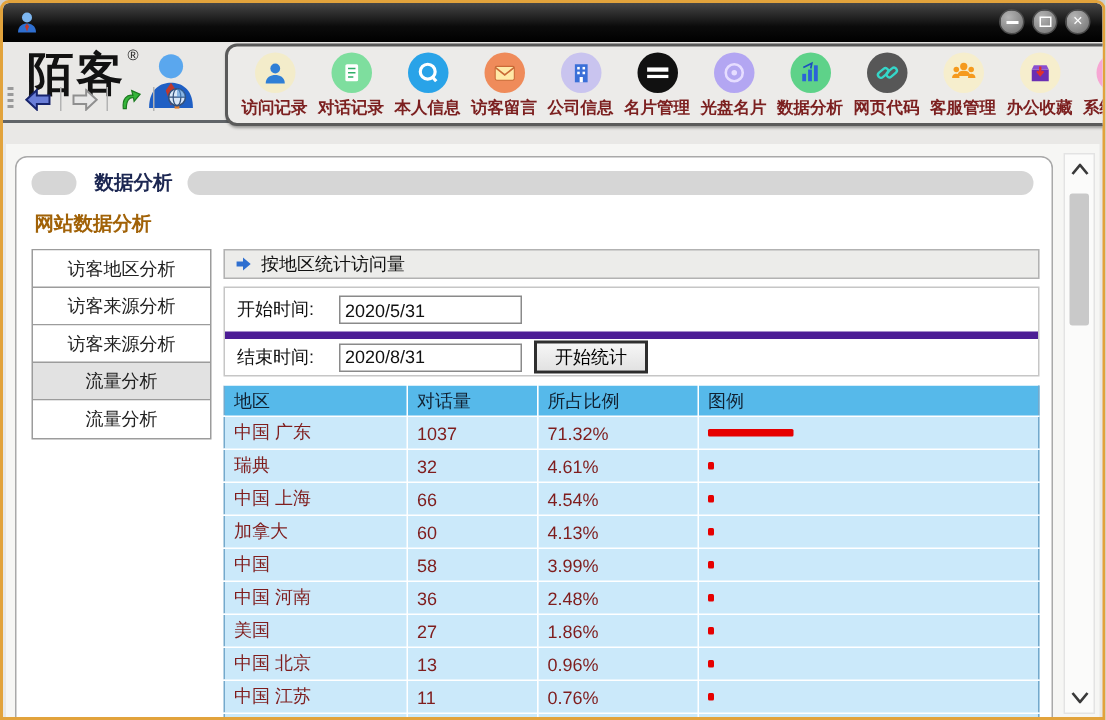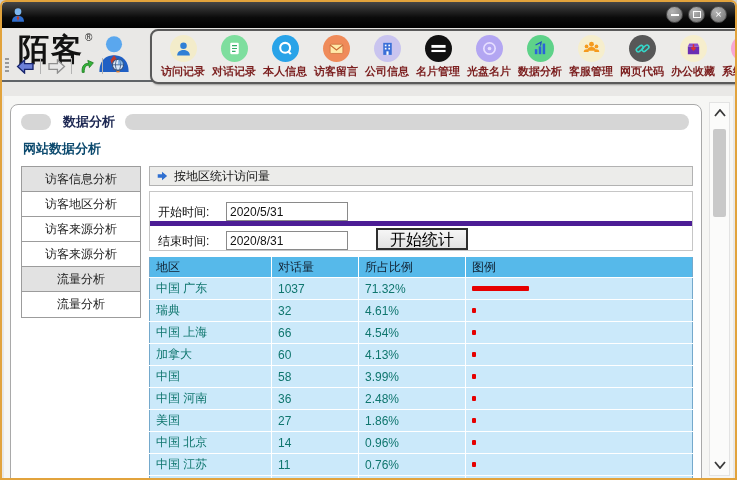--- a/index.html
+++ b/index.html
@@ -38,47 +38,47 @@
   .nav-btn { width:24px; height:22px; display:flex; align-items:center; justify-content:center; cursor:pointer; }
   .nav-sep { width:1px; height:16px; background:#b3b3b3; margin:0 3px; }
   
   .content { position:absolute; left:2px; right:2px; top:94px; bottom:0; background:#f6f6f4; }
   .panel { position:absolute; left:6px; top:8px; width:692px; bottom:-40px; background:#fff;
            border:1px solid #a9a9a9; border-radius:8px 8px 0 0; padding:8px 8px 0 10px; overflow:hidden; }
   .tabrow { display:flex; align-items:center; height:18px; margin-bottom:9px; }
   .tab-pill { width:30px; height:16px; background:#d6d6d6; border-radius:8px; }
   .tab-label { font-size:13px; font-weight:bold; color:#1c2752; margin:0 10px 0 12px; white-space:nowrap; }
   .tab-bar { flex:1; height:16px; background:#d6d6d6; border-radius:8px; margin-right:4px; }
-  .section-title { font-size:13px; font-weight:bold; color:#0c4a6e; margin:4px 0 8px 2px; }
+  .section-title { font-size:13px; font-weight:bold; color:#a16207; margin:4px 0 8px 2px; }
   .cols { display:flex; gap:8px; }
   
   .side { width:120px; flex:none; }
   .side ul { list-style:none; border:1px solid #9c9c9c; }
   .side li { height:25px; line-height:24px; text-align:center; font-size:12px; color:#222;
              background:#fff; border-bottom:1px solid #9c9c9c; cursor:pointer; }
   .side li:last-child { border-bottom:none; }
   .side li.hdr { background:#e2e2e2; }
   
   .main { flex:1; min-width:0; }
   .phead { display:flex; align-items:center; gap:6px; height:20px; background:#ececea;
            border:1px solid #b2b2b2; padding:0 6px; font-size:12px; color:#111; }
   .phead svg { width:12px; height:12px; }
   .formbox { border:1px solid #c6c6c6; margin-top:5px; }
-  .frow { display:flex; align-items:flex-end; height:29px; padding-left:8px; }
+  .frow { display:flex; align-items:center; height:29px; padding-left:8px; }
   .frow + .frow { border-top:5px solid #4c1d95; }
   .flabel { font-size:12px; color:#111; width:68px; }
   .finput { width:122px; height:19px; border:1px solid #8a8a8a; font-size:12px; padding:0 3px;
             font-family:inherit; color:#111; }
-  .fbtn { margin-left:28px; height:22px; padding:0 12px; font-size:16px; font-family:inherit;
+  .fbtn { margin-left:8px; height:22px; padding:0 12px; font-size:12px; font-family:inherit;
           background:linear-gradient(#f6f6f6,#e2e2e2); border:2px solid #2e2e2e; cursor:pointer; }
   
   table.stats { border-collapse:collapse; width:100%; margin-top:5px; border:1px solid #74a9cc; }
   table.stats th { background:#56b9ea; font-weight:normal; font-size:12px; color:#102030; text-align:left;
                    height:21px; padding:0 6px; border:1.5px solid #fff; }
-  table.stats td { background:#cbe9fa; font-size:12px; color:#0f766e; height:22px; padding:0 6px;
+  table.stats td { background:#cbe9fa; font-size:12px; color:#7f1d1d; height:22px; padding:0 6px;
                    border:1.5px solid #fff; }
   table.stats th:first-child, table.stats td:first-child { border-left:none; }
   table.stats th:last-child,  table.stats td:last-child  { border-right:none; }
   .legend-bar { height:5px; border-radius:1px; }
   
   .vscroll { position:absolute; right:3px; top:6px; bottom:2px; width:21px; background:#fbfbfa;
              border:1px solid #e3e3e3; display:flex; flex-direction:column; align-items:center; }
   .sb-btn { width:19px; height:20px; display:flex; align-items:center; justify-content:center; cursor:pointer; }
   .sb-thumb { width:13px; height:88px; background:#c9c9c9; border-radius:2px; margin-top:6px; cursor:pointer; }
   .sb-spacer { flex:1; }
@@ -192,40 +192,40 @@
             <svg viewBox="0 0 24 24">
               <rect x="4" y="13" width="3.6" height="7" fill="#2b63d9"></rect>
               <rect x="9.5" y="9" width="3.6" height="11" fill="#2b63d9"></rect>
               <rect x="15" y="5" width="3.6" height="15" fill="#2b63d9"></rect>
               <path d="M5 7 L13 3 L12 8" fill="none" stroke="#1d4fc0" stroke-width="1.6"></path>
             </svg>
           </div>
           <span class="tb-label">数据分析</span>
         </div>
         <div class="tb-item">
+          <div class="tb-circle" style="background:#575757">
+            <svg viewBox="0 0 24 24">
+              <rect x="2.5" y="9.5" width="11" height="5.5" rx="2.7" transform="rotate(-40 8 12)" fill="none" stroke="#35d6c8" stroke-width="2.2"></rect>
+              <rect x="10.5" y="9" width="11" height="5.5" rx="2.7" transform="rotate(-40 16 11.5)" fill="none" stroke="#35d6c8" stroke-width="2.2"></rect>
+            </svg>
+          </div>
+          <span class="tb-label">网页代码</span>
+        </div>
+        <div class="tb-item">
           <div class="tb-circle" style="background:#f6eecd">
             <svg viewBox="0 0 24 24">
               <circle cx="12" cy="6" r="3.4" fill="#f59a1d"></circle>
               <path d="M6 15 C6 11 9 10 12 10 C15 10 18 11 18 15 Z" fill="#f59a1d"></path>
               <circle cx="5" cy="9" r="2.6" fill="#f59a1d"></circle>
               <path d="M1 17 C1 14 3 13 5 13 C7 13 8 14 8 17 Z" fill="#f59a1d"></path>
               <circle cx="19" cy="9" r="2.6" fill="#f59a1d"></circle>
               <path d="M16 17 C16 14 17 13 19 13 C21 13 23 14 23 17 Z" fill="#f59a1d"></path>
             </svg>
           </div>
           <span class="tb-label">客服管理</span>
-        </div>
-        <div class="tb-item">
-          <div class="tb-circle" style="background:#575757">
-            <svg viewBox="0 0 24 24">
-              <rect x="2.5" y="9.5" width="11" height="5.5" rx="2.7" transform="rotate(-40 8 12)" fill="none" stroke="#35d6c8" stroke-width="2.2"></rect>
-              <rect x="10.5" y="9" width="11" height="5.5" rx="2.7" transform="rotate(-40 16 11.5)" fill="none" stroke="#35d6c8" stroke-width="2.2"></rect>
-            </svg>
-          </div>
-          <span class="tb-label">网页代码</span>
         </div>
         <div class="tb-item">
           <div class="tb-circle" style="background:#f6eecd">
             <svg viewBox="0 0 24 24">
               <path d="M4 9 L20 9 L20 20 L4 20 Z" fill="#6b2fb3"></path>
               <path d="M4 9 L6 5 L18 5 L20 9 Z" fill="#8a4fd0"></path>
               <path d="M12 6 L12 13 M9 10.5 L12 14 L15 10.5" stroke="#e0312b" stroke-width="2.2" fill="none"></path>
             </svg>
           </div>
           <span class="tb-label">办公收藏</span>
@@ -281,21 +281,20 @@
         <span class="tab-label">数据分析</span>
         <div class="tab-bar"></div>
       </div>
 
       <div class="section-title">网站数据分析</div>
 
       <div class="cols">
 
         <div class="side">
           <ul id="sideList">
-              <li class="hdr">访客信息分析</li>
               <li class="">访客地区分析</li>
               <li class="">访客来源分析</li>
               <li class="">访客来源分析</li>
               <li class="hdr">流量分析</li>
               <li class="">流量分析</li>
             </ul>
         </div>
 
         <div class="main">
           <div class="phead">
@@ -378,21 +377,21 @@
                 <tr>
                   <td>美国</td>
                   <td>27</td>
                   <td>1.86%</td>
                   <td>
                     <div class="legend-bar" style="width:4px;background:#e60000"></div>
                   </td>
                 </tr>
                 <tr>
                   <td>中国 北京</td>
-                  <td>14</td>
+                  <td>13</td>
                   <td>0.96%</td>
                   <td>
                     <div class="legend-bar" style="width:4px;background:#e60000"></div>
                   </td>
                 </tr>
                 <tr>
                   <td>中国 江苏</td>
                   <td>11</td>
                   <td>0.76%</td>
                   <td>

